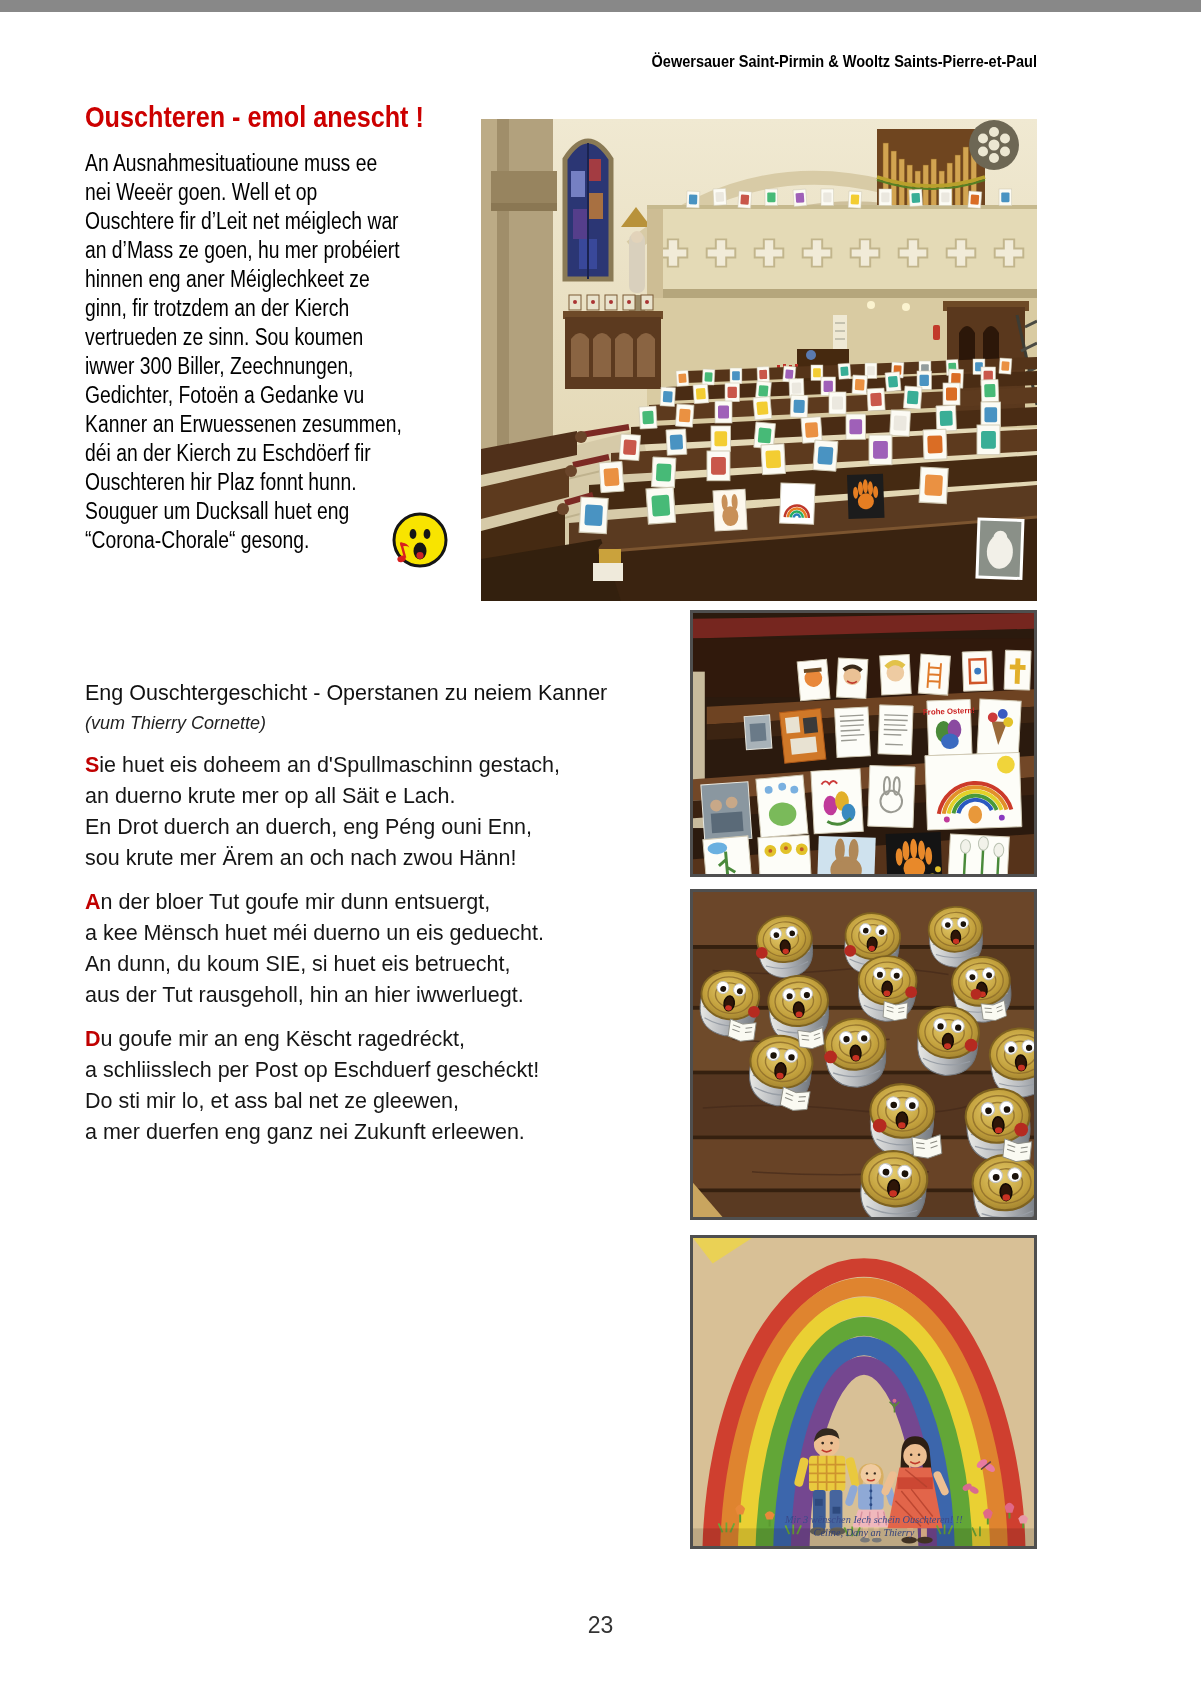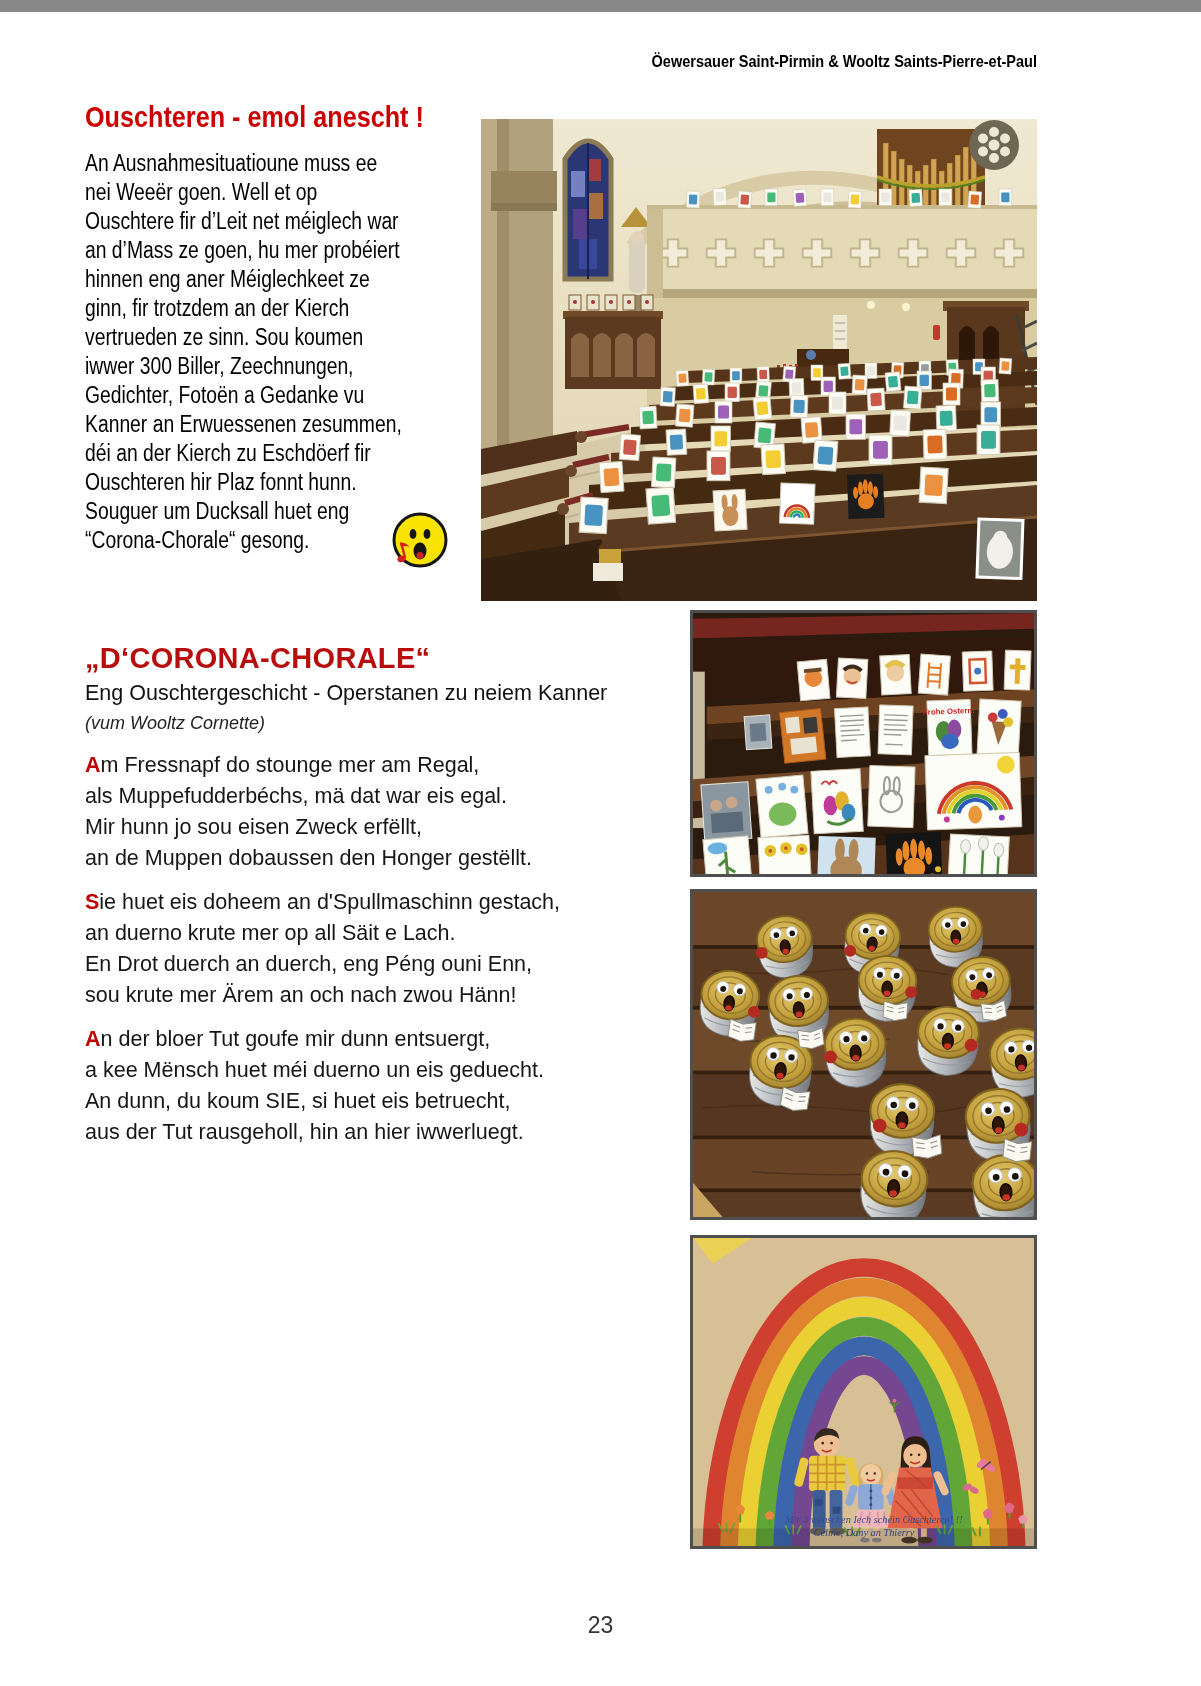--- a/index.html
+++ b/index.html
@@ -317,28 +317,27 @@
         <ellipse cx="28" cy="18" rx="2.5" ry="6" fill="#e67e22"></ellipse>
       </g>
       <g transform="translate(498,400) rotate(2)">
         <rect width="44" height="58" fill="#8a9088" stroke="#ffffff" stroke-width="3"></rect>
         <ellipse cx="22" cy="32" rx="13" ry="17" fill="#f2f0e8"></ellipse>
         <circle cx="22" cy="18" r="7" fill="#f2f0e8"></circle>
       </g>
     </svg>
   </figure>
 
-  <div class="section-heading">„D‘CORONA-CHORALE“</div>
   <div class="subtitle">Eng Ouschtergeschicht - Operstanen zu neiem Kanner</div>
-  <div class="author">(vum Wooltz Cornette)</div>
+  <div class="author">(vum Thierry Cornette)</div>
 
   <div class="poem">
-      <p class="stanza"><span class="dropcap">A</span>m Fressnapf do stounge mer am Regal,<br>als Muppefudderbéchs, mä dat war eis egal.<br>Mir hunn jo sou eisen Zweck erfëllt,<br>an de Muppen dobaussen den Honger gestëllt.</p>
       <p class="stanza"><span class="dropcap">S</span>ie huet eis doheem an d'Spullmaschinn gestach,<br>an duerno krute mer op all Säit e Lach.<br>En Drot duerch an duerch, eng Péng ouni Enn,<br>sou krute mer Ärem an och nach zwou Hänn!</p>
       <p class="stanza"><span class="dropcap">A</span>n der bloer Tut goufe mir dunn entsuergt,<br>a kee Mënsch huet méi duerno un eis geduecht.<br>An dunn, du koum SIE, si huet eis betruecht,<br>aus der Tut rausgeholl, hin an hier iwwerluegt.</p>
+      <p class="stanza"><span class="dropcap">D</span>u goufe mir an eng Këscht ragedréckt,<br>a schliisslech per Post op Eschduerf geschéckt!<br>Do sti mir lo, et ass bal net ze gleewen,<br>a mer duerfen eng ganz nei Zukunft erleewen.</p>
     </div>
 
   <figure class="photo photo2 bordered" style="margin:0">
     <svg viewBox="0 0 347 267" preserveAspectRatio="none">
       <rect width="347" height="267" fill="#2b1a0e"></rect>
       <path d="M0,6 L347,0 L347,16 L0,26 Z" fill="#76261f"></path>
       <rect x="0" y="26" width="347" height="60" fill="#30190c"></rect>
       <rect x="0" y="60" width="12" height="160" fill="#c8bb9d"></rect>
 
       <polygon points="14,96 347,78 347,96 14,114" fill="#6e4322"></polygon>

